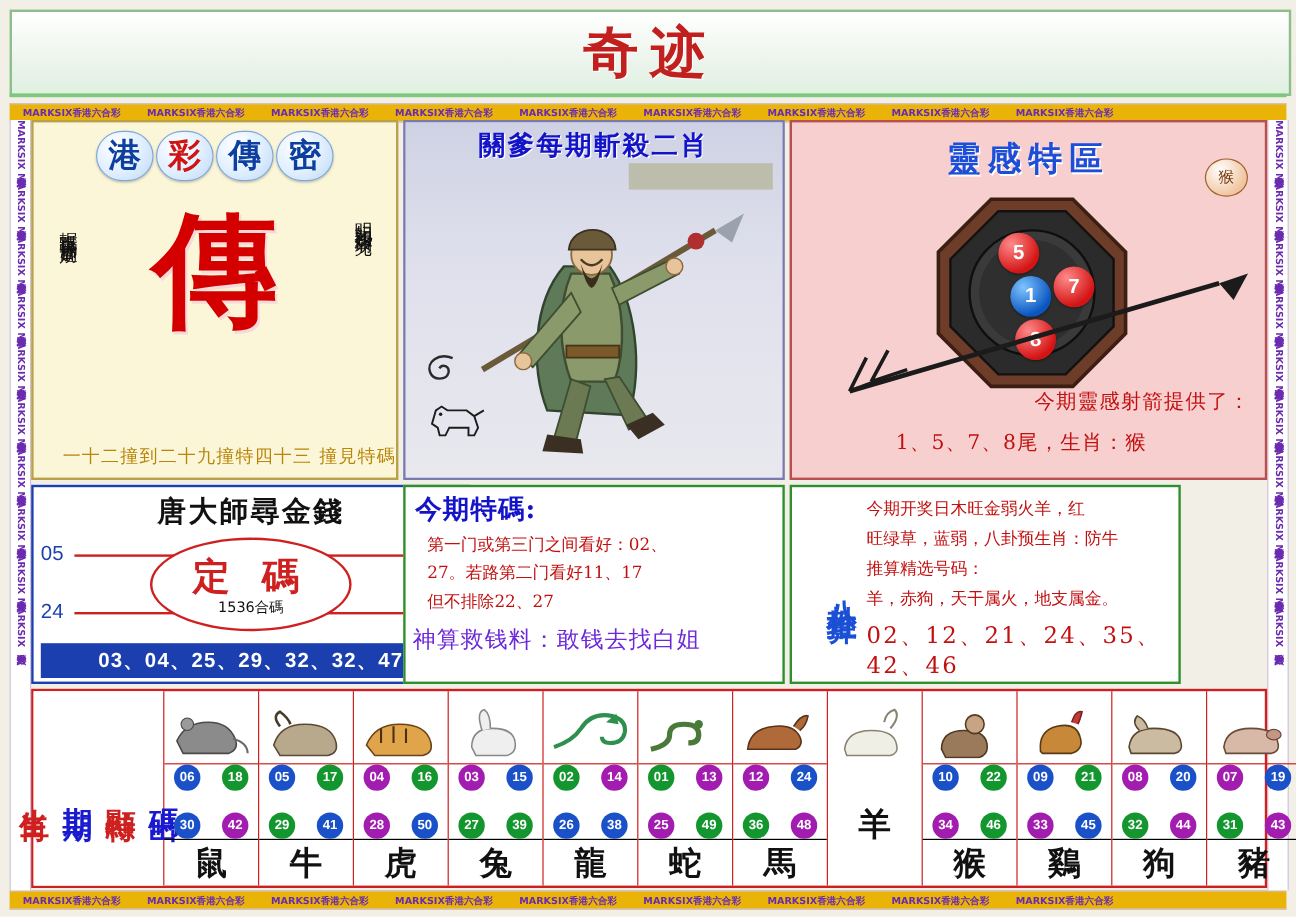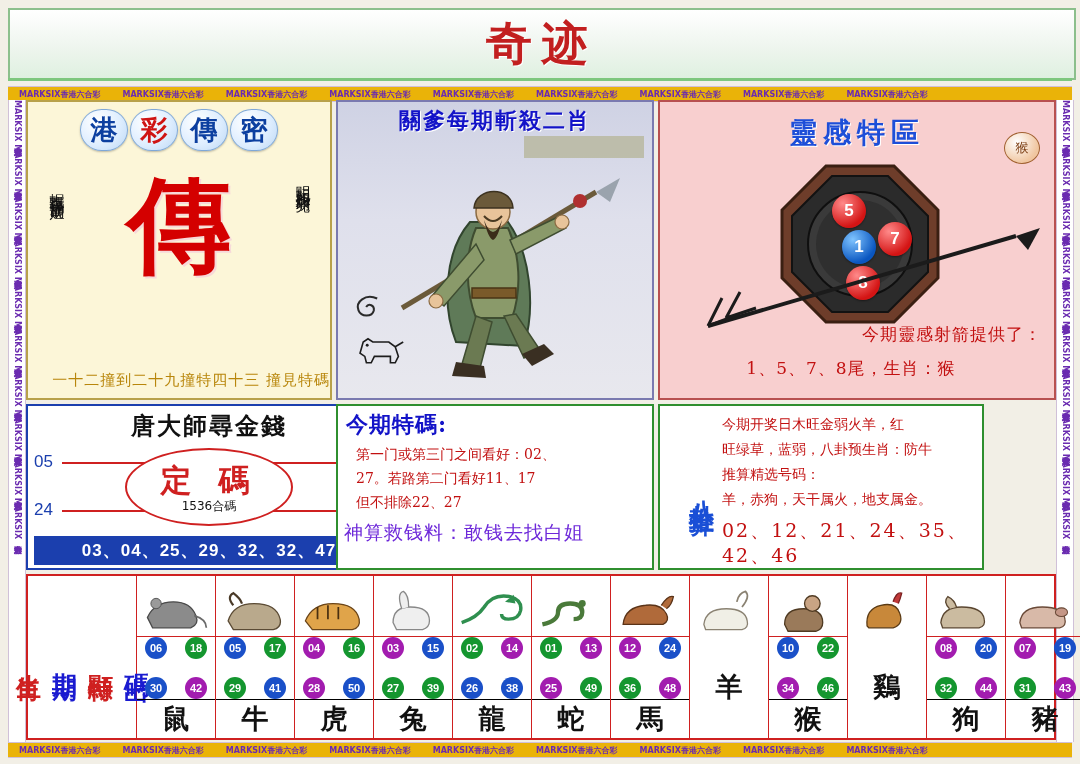--- a/index.html
+++ b/index.html
@@ -604,20 +604,26 @@
             </div>
             <div class="z-name">猴</div>
           </div>
           <div class="z-col">
             <div class="z-pic">
               <svg viewBox="0 0 90 56" width="78" height="50">
                 <path d="M22 50 q-2 -20 16 -24 q18 -4 22 10 q4 12 -8 16 l-28 0 Z" fill="#c8883a" stroke="#5a3a14" stroke-width="1.5"></path>
                 <path d="M52 22 q4 -12 10 -10 q-2 8 -4 12" fill="#c23a3a" stroke="#7a2020" stroke-width="1.5"></path>
               </svg>
             </div>
+            <div class="z-nums">
+              <div class="num blue">09</div>
+              <div class="num green">21</div>
+              <div class="num red">33</div>
+              <div class="num blue">45</div>
+            </div>
             <div class="z-name">鷄</div>
           </div>
           <div class="z-col">
             <div class="z-pic">
               <svg viewBox="0 0 90 56" width="78" height="50">
                 <path d="M16 46 q2 -18 24 -18 q24 0 26 14 q2 8 -6 10 l-42 0 Z" fill="#cbbba0" stroke="#5a4630" stroke-width="1.5"></path>
                 <path d="M26 30 q-8 -8 -2 -14 q8 4 10 12" fill="#cbbba0" stroke="#5a4630" stroke-width="1.5"></path>
               </svg>
             </div>
             <div class="z-nums">

